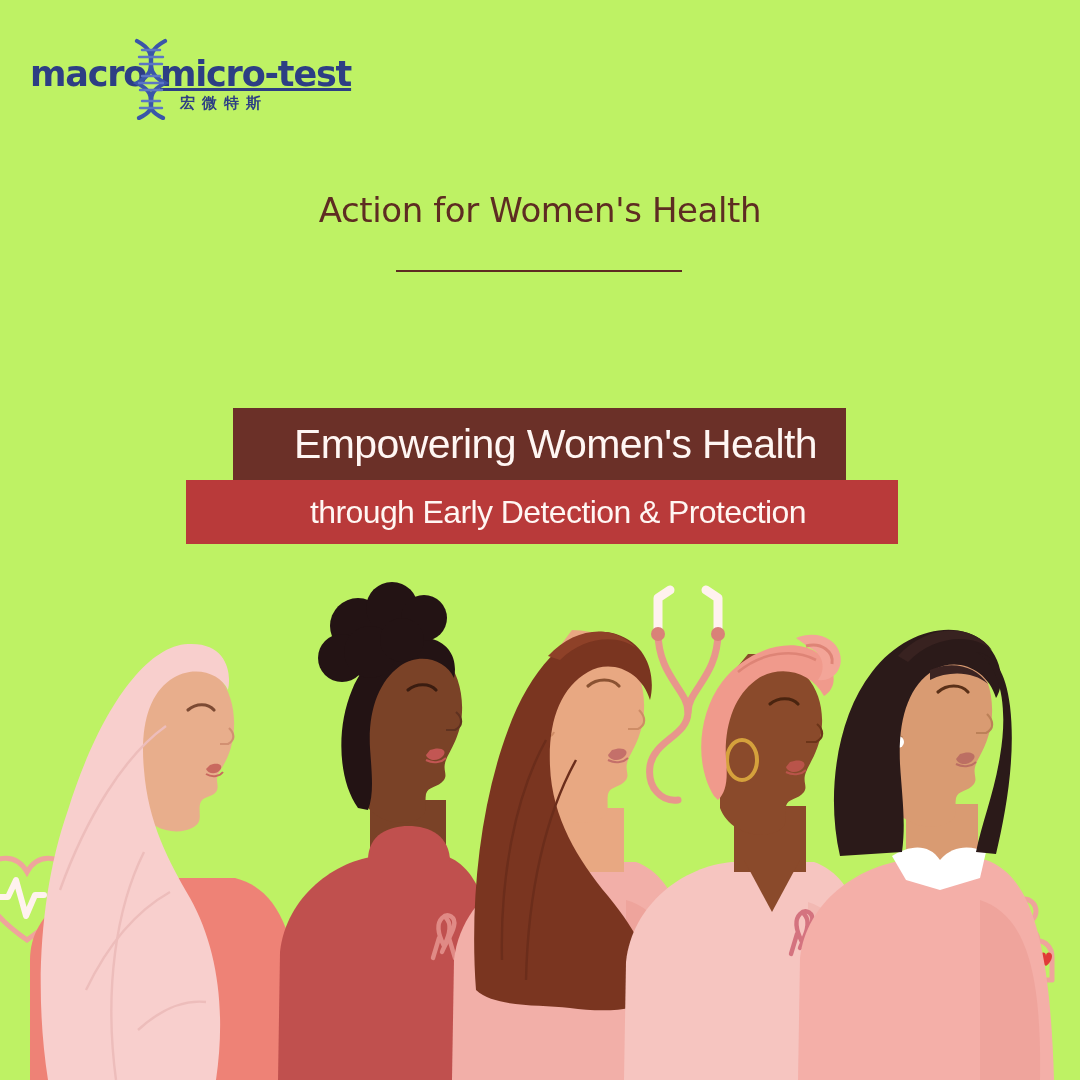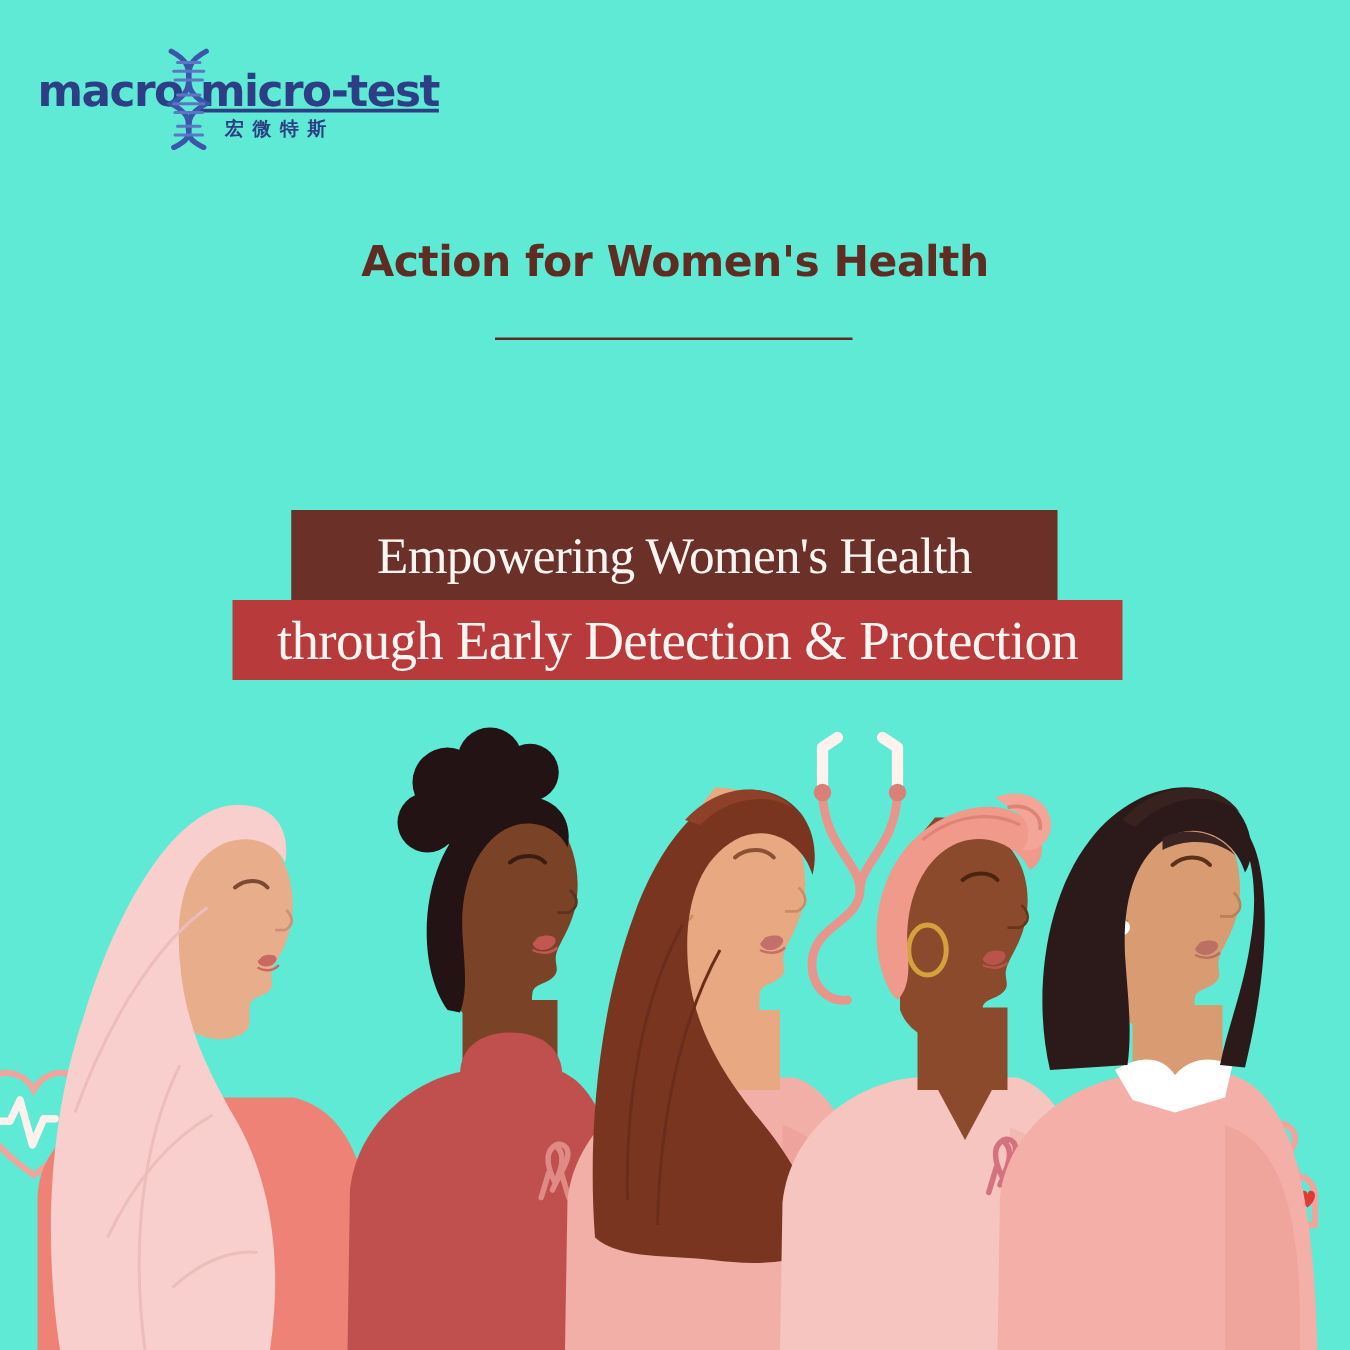--- a/index.html
+++ b/index.html
@@ -4,21 +4,21 @@
 <title>Action for Women's Health</title>
 <style>
   html,body{margin:0;padding:0;}
   body{
     width:1080px;height:1080px;overflow:hidden;
     font-family:"Liberation Sans", sans-serif;
     background:#FCE9E5;
   }
   #poster{
     position:relative;width:1080px;height:1080px;
-    background:#5eead4;
+    background:#bef264;
     overflow:hidden;
   }
   
   #logo{
     position:absolute;left:30px;top:38px;width:270px;height:80px;
   }
   #logo-word{
     position:absolute;left:0;top:16px;width:270px;height:46px;
     font-family:"DejaVu Sans", sans-serif;
     font-weight:bold;font-size:35px;letter-spacing:-1.2px;
@@ -31,44 +31,45 @@
     position:absolute;left:123px;top:56px;
     font-family:"DejaVu Sans", sans-serif;
     font-size:15px;font-weight:bold;color:#2D3E84;
     letter-spacing:7px;
     padding-left:27px;
   }
   
   #eyebrow{
     position:absolute;left:0;top:190px;width:1080px;text-align:center;
     font-family:"DejaVu Sans", sans-serif;
-    font-size:34px;font-weight:bold;color:#5E2C22;
+    font-size:34px;font-weight:normal;color:#5E2C22;
     letter-spacing:-0.4px;
   }
   #eyebrow-rule{
     position:absolute;left:396px;top:270px;width:286px;height:2px;
     background:#5E2C22;
   }
   
   #band1{
     position:absolute;left:233px;top:408px;width:613px;height:72px;
     background:#6B3028;
   }
   #band2{
     position:absolute;left:186px;top:480px;width:712px;height:64px;
     background:#B93A3A;
   }
   .band-txt{
     position:absolute;left:0;top:0;width:100%;height:100%;
     display:flex;align-items:center;justify-content:center;
-    color:#FFF6F3;font-family:Liberation Serif, serif;
+    color:#FFF6F3;font-family:Liberation Sans, sans-serif;
     font-size:41px;font-weight:normal;letter-spacing:-0.6px;
     white-space:nowrap;
-  }
-  #band2 .band-txt{font-size:44px;}
+    padding-left:16px;
+  }
+  #band2 .band-txt{font-size:32px;}
   
   #scene{position:absolute;left:0;top:560px;width:1080px;height:520px;}
   .fig{position:absolute;bottom:0;}
   
   #pulse-heart{position:absolute;left:-28px;top:280px;width:110px;height:110px;}
   
   #bh-icon{position:absolute;left:1000px;top:336px;width:62px;height:112px;}
 </style>
 </head>
 <body>

